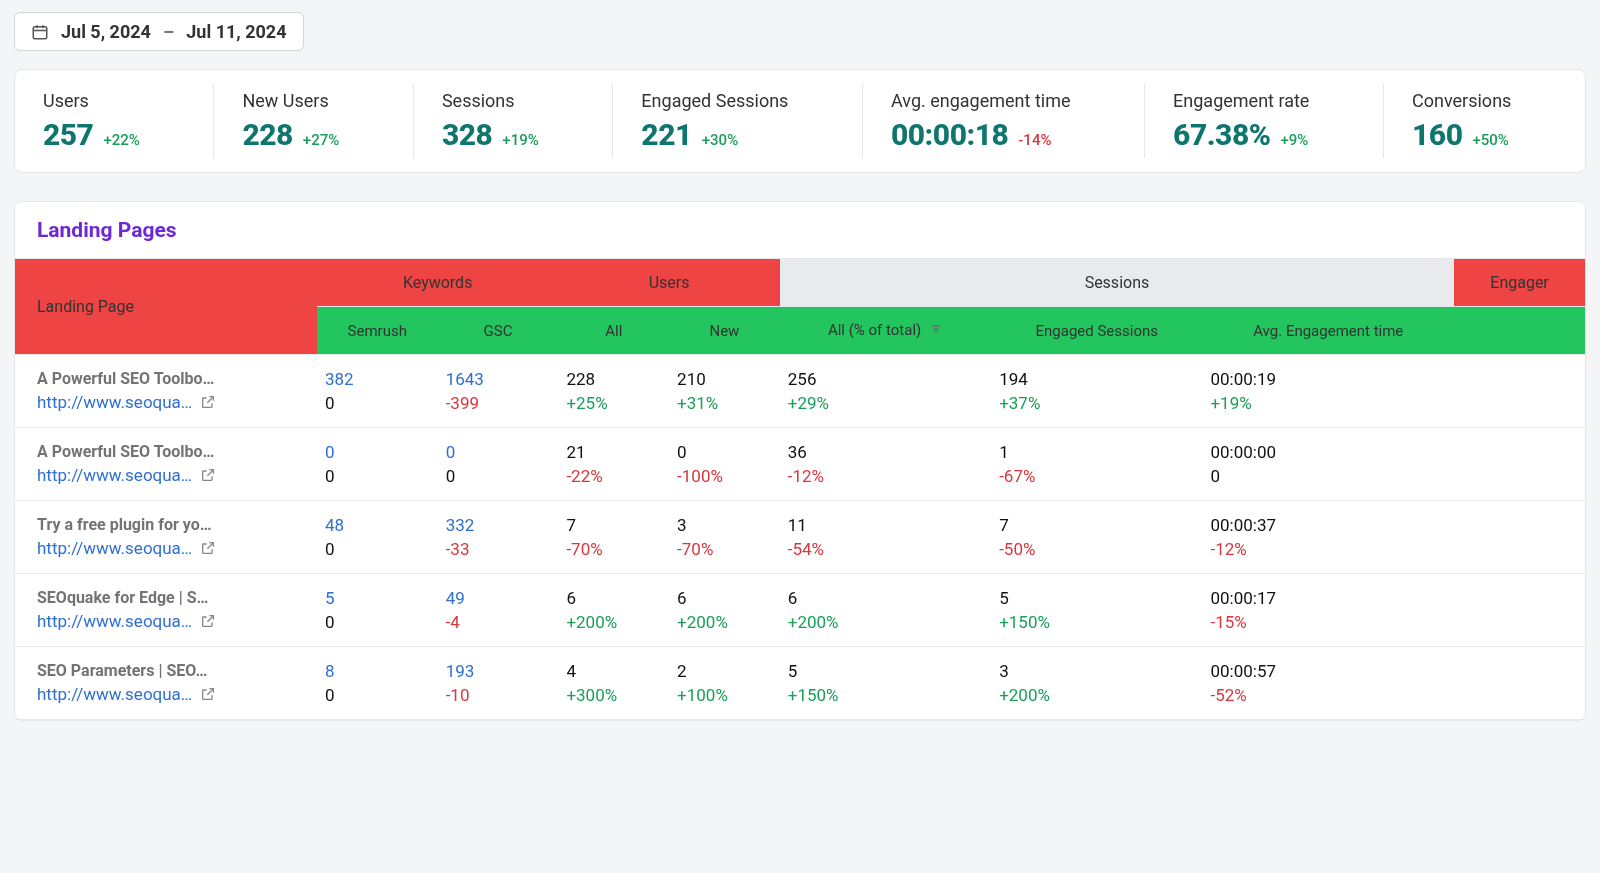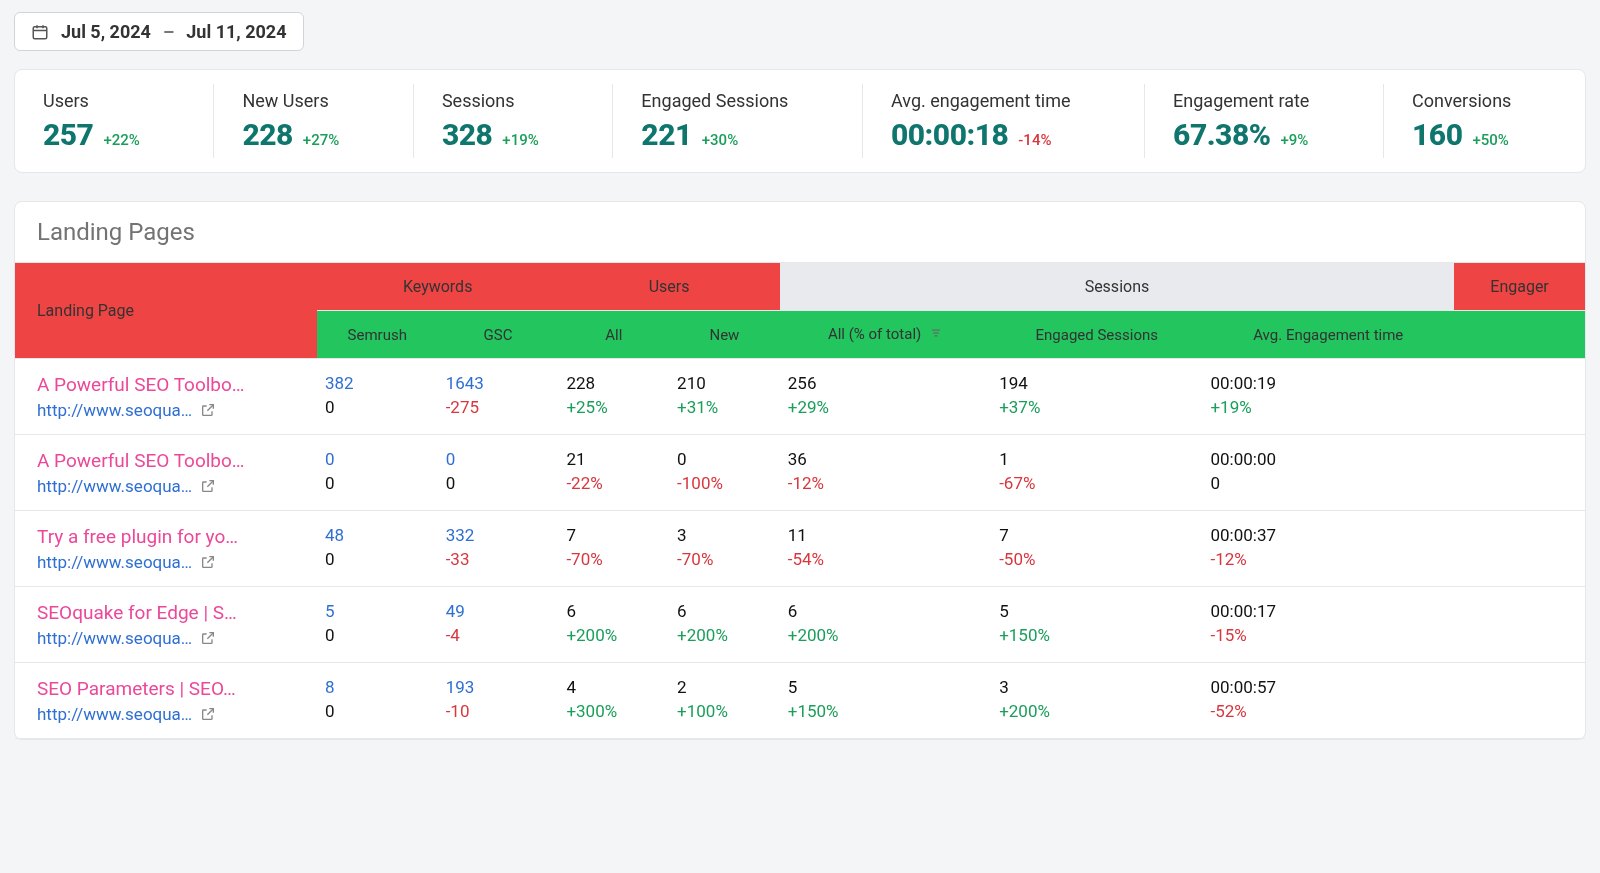--- a/index.html
+++ b/index.html
@@ -13,30 +13,30 @@
   .metrics-card { background: #fff; border: 1px solid #e5e7eb; border-radius: 8px; display: flex; padding: 14px 0; margin-bottom: 28px; }
   .metric { flex: 1 1 auto; padding: 6px 28px; border-right: 1px solid #e5e7eb; }
   .metric:last-child { border-right: none; }
   .metric-label { font-size: 18px; color: #333; margin-bottom: 6px; font-weight: 400; }
   .metric-value-row { display: flex; align-items: baseline; gap: 10px; }
   .metric-value { font-size: 30px; font-weight: 800; color: #0f766e; letter-spacing: -0.5px; }
   .delta { font-size: 15px; font-weight: 500; }
   .pos { color: #1a9e5a; }
   .neg { color: #d9363e; }
   .section-card { background: #fff; border: 1px solid #e5e7eb; border-radius: 8px; }
-  .section-title { font-size: 24px; font-weight: 400; padding: 16px 22px; color: #737373; }
+  .section-title { font-size: 21px; font-weight: 700; padding: 16px 22px; color: #6d28d9; }
   table { width: 100%; border-collapse: collapse; table-layout: fixed; }
   thead th { font-weight: 400; font-size: 16px; color: #333; text-align: center; padding: 14px 8px; background: #ef4444; border-top: 1px solid #e5e7eb; border-bottom: 1px solid #e5e7eb; }
   thead tr.subhead th { background: #22c55e; border-top: none; font-size: 15px; }
   thead th.lp-col { text-align: left; padding-left: 22px; }
   thead th.sorted { background: #e9eaee; }
   tbody tr { border-bottom: 1px solid #e5e7eb; }
   tbody td { padding: 14px 8px; vertical-align: top; font-size: 17px; }
   td.lp-cell { padding-left: 22px; }
-  .lp-title { color: #ec4899; font-size: 19px; white-space: nowrap; overflow: hidden; text-overflow: ellipsis; max-width: 260px; }
+  .lp-title { color: #737373; font-size: 16px; white-space: nowrap; overflow: hidden; text-overflow: ellipsis; max-width: 260px; font-weight: bold; }
   .lp-url-row { display: flex; align-items: center; gap: 8px; margin-top: 4px; }
   .lp-url { color: #2f6fd3; font-size: 17px; white-space: nowrap; overflow: hidden; text-overflow: ellipsis; max-width: 210px; }
   .ext-icon { width: 16px; height: 16px; stroke: #888; fill: none; stroke-width: 2; }
   .num-cell { text-align: left; padding-right: 18px; }
   .num-cell .v1 { display: block; }
   .num-cell .v2 { display: block; margin-top: 4px; }
   .neutral { color: #111; }
   .blue { color: #2f6fd3; }
   .sort-icon { display: inline-block; margin-left: 4px; vertical-align: middle; }
   .sort-icon svg { width: 14px; height: 14px; stroke: #666; fill: none; stroke-width: 2; }
@@ -171,21 +171,21 @@
                   <path d="M18 14v5a1 1 0 0 1-1 1H5a1 1 0 0 1-1-1V7a1 1 0 0 1 1-1h5"></path>
                 </svg>
               </div>
             </td>
             <td class="num-cell">
               <span class="v1 blue">382</span>
               <span class="v2 neutral">0</span>
             </td>
             <td class="num-cell">
               <span class="v1 blue">1643</span>
-              <span class="v2 neg">-275</span>
+              <span class="v2 neg">-399</span>
             </td>
             <td class="num-cell">
               <span class="v1 neutral">228</span>
               <span class="v2 pos">+25%</span>
             </td>
             <td class="num-cell">
               <span class="v1 neutral">210</span>
               <span class="v2 pos">+31%</span>
             </td>
             <td class="num-cell">

